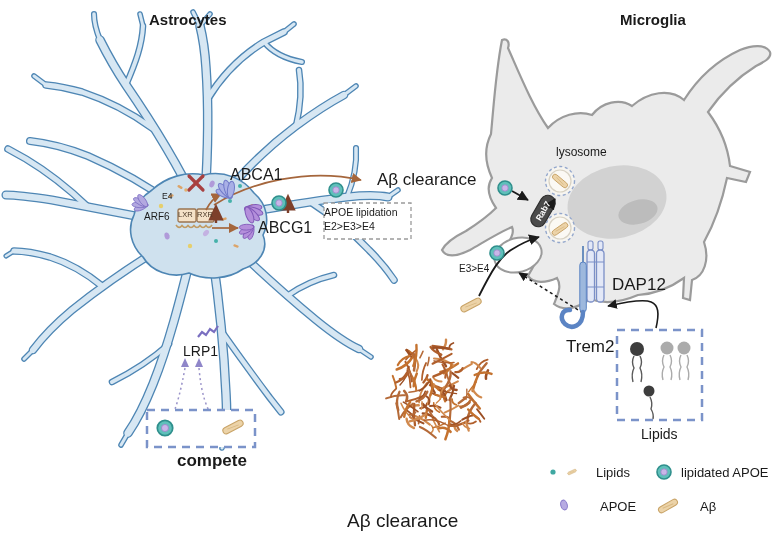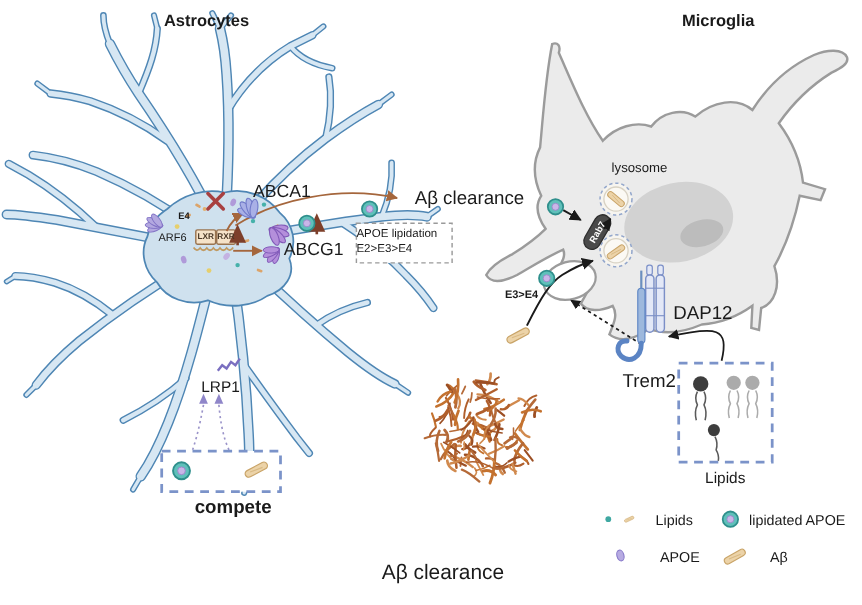--- a/index.html
+++ b/index.html
@@ -7,23 +7,23 @@
        font-family:"Liberation Sans",sans-serif;}
   #art{position:absolute;left:0;top:0;}
   .lbl{position:absolute;color:#1a1a1a;white-space:nowrap;line-height:1.1;}
   .title{font-size:15px;font-weight:bold;}
   .big{font-size:16px;}
   .clr{font-size:17px;}
   .clr-b{font-size:19px;}
   .med{font-size:17px;}
   .sm{font-size:12px;}
   .tiny{font-size:10px;}
-  .micro{font-size:8.5px;font-weight:bold;}
+  .micro{font-size:8.5px;font-weight:normal;}
   .boxtxt{font-size:10.5px;text-align:left;width:87px;}
-  .lxr{font-size:7.5px;font-weight:bold;color:#4a3826;text-align:center;}
+  .lxr{font-size:7.5px;font-weight:normal;color:#4a3826;text-align:left;}
   .rab7{position:absolute;color:#ffffff;font-size:8.5px;font-weight:bold;
         transform:translate(-50%,-50%) rotate(-60deg);}
   .leg{font-size:13px;}
   .cap{font-size:15.5px;}
   .comp{font-size:17px;font-weight:bold;}
   .lrp{font-size:14px;}
   .lip{font-size:14px;}
 </style>
 </head>
 <body>
@@ -418,21 +418,21 @@
 <div class="lbl big" style="left:230px;top:166px">ABCA1</div>
 <div class="lbl big" style="left:258px;top:219px">ABCG1</div>
 <div class="lbl clr" style="left:377px;top:171px">Aβ clearance</div>
 <div class="lbl boxtxt" style="left:324px;top:207px">APOE lipidation</div>
 <div class="lbl boxtxt" style="left:324px;top:221px">E2&gt;E3&gt;E4</div>
 <div class="lbl lrp" style="left:183px;top:344px">LRP1</div>
 <div class="lbl comp" style="left:177px;top:452px">compete</div>
 
 <div class="lbl sm" style="left:556px;top:146px">lysosome</div>
 <div class="rab7" style="left:543px;top:211px">Rab7</div>
-<div class="lbl tiny" style="left:459px;top:263px;font-weight:bold">E3&gt;E4</div>
+<div class="lbl tiny" style="left:459px;top:263px;font-weight:normal">E3&gt;E4</div>
 <div class="lbl med" style="left:612px;top:276px">DAP12</div>
 <div class="lbl med" style="left:566px;top:338px">Trem2</div>
 <div class="lbl lip" style="left:641px;top:427px">Lipids</div>
 
 <div class="lbl clr-b" style="left:347px;top:511px">Aβ clearance</div>
 
 <div class="lbl leg" style="left:596px;top:466px">Lipids</div>
 <div class="lbl leg" style="left:681px;top:466px">lipidated APOE</div>
 <div class="lbl leg" style="left:600px;top:500px">APOE</div>
 <div class="lbl leg" style="left:700px;top:500px">Aβ</div>

